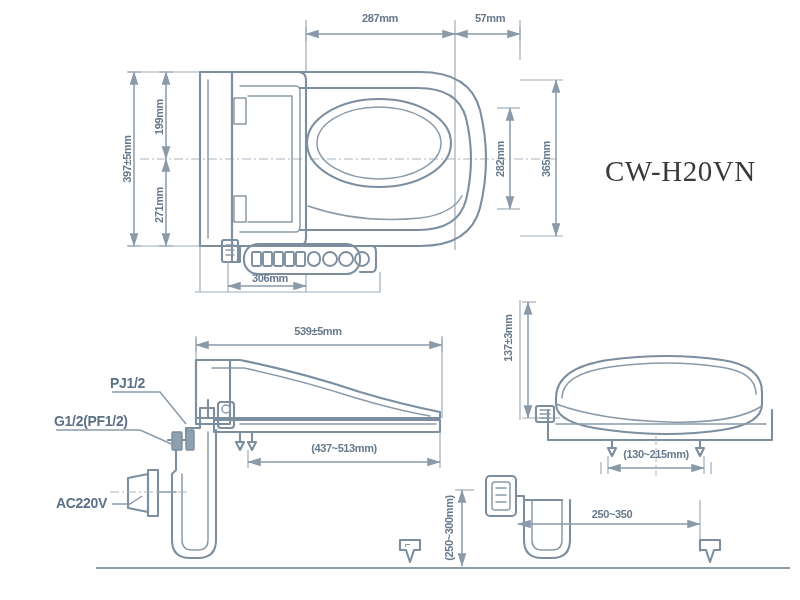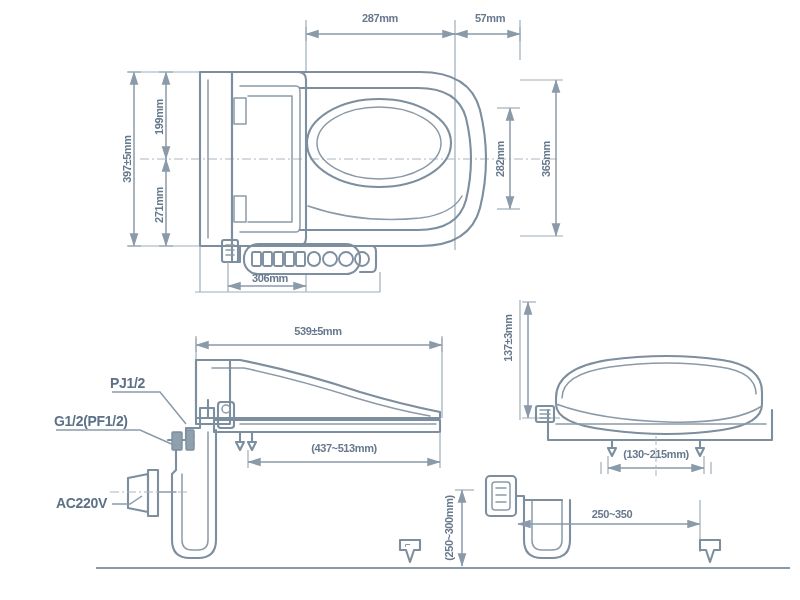--- a/index.html
+++ b/index.html
@@ -354,14 +354,15 @@
         <text class="dimtext" x="612" y="518" text-anchor="middle">250~350</text>
       </g>
 
       <g>
         <path class="obj" d="M700,540 L720,540 L720,550 L714,550 L710,562 L706,550 L700,550 Z"></path>
       </g>
     </g>
 
   </svg>
 
+  <div class="model-name">CW-H20VN</div>
 
 </div>
 
 </body></html>

